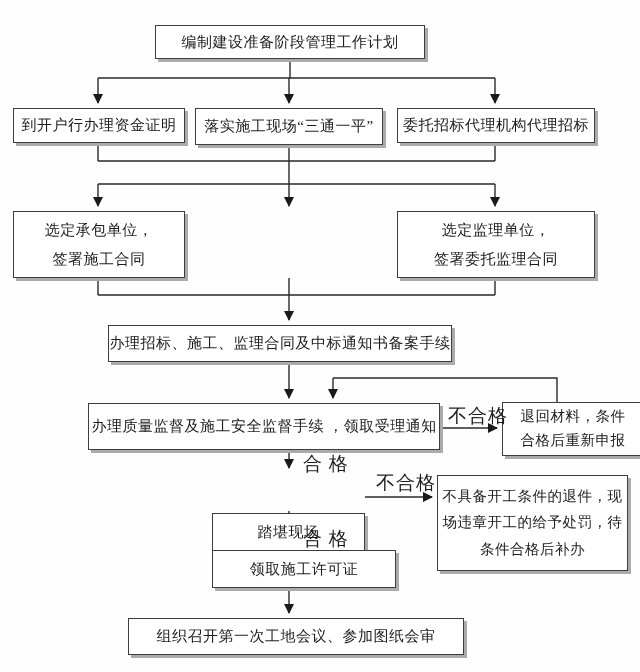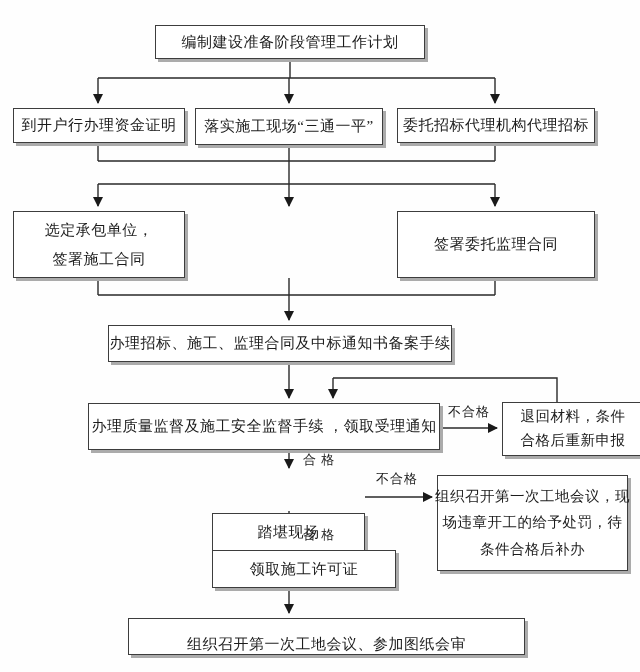--- a/index.html
+++ b/index.html
@@ -47,24 +47,24 @@
   .n-agency     { left:397px; top:108px; width:198px; height:35px; }
   .n-contractor { left:13px;  top:211px; width:172px; height:67px; }
   .n-supplier   { left:195px; top:211px; width:188px; height:67px; }
   .n-supervisor { left:397px; top:211px; width:198px; height:67px; }
   .n-filing     { left:108px; top:325px; width:344px; height:37px; }
   .n-quality    { left:88px;  top:403px; width:352px; height:47px; }
   .n-return     { left:502px; top:402px; width:142px; height:54px; font-size:14.5px; }
   .n-visit      { left:212px; top:473px; width:153px; height:38px;margin-top:40px; }
   .n-reject     { left:437px; top:475px; width:191px; height:96px; font-size:14.5px; padding:4px 2px; }
   .n-permit     { left:212px; top:550px; width:184px; height:38px; }
-  .n-meeting    { left:128px; top:618px; width:397px; height:37px;justify-content:flex-end; }
+  .n-meeting    { left:128px; top:618px; width:336px; height:37px; }
   .edge-label {
     position: absolute;
-    font-size: 13px;
+    font-size: 19px;
     letter-spacing: 1px;
     white-space: nowrap;
     background: transparent;
   }
   .l-fail1 { left:448px; top:403px; }
   .l-pass1 { left:303px; top:451px; }
   .l-fail2 { left:376px; top:470px; }
   .l-pass2 { left:303px; top:526px; }
 </style>
 </head>
@@ -112,40 +112,41 @@
   </div>
   <div class="node n-agency">
     <span>委托招标代理机构代理招标</span>
   </div>
 
   <div class="node n-contractor">
     <span>选定承包单位，</span>
     <span>签署施工合同</span>
   </div>
   <div class="node n-supervisor">
+    <span>选定监理单位，</span>
     <span>签署委托监理合同</span>
   </div>
 
   <div class="node n-filing">
     <span>办理招标、施工、监理合同及中标通知书备案手续</span>
   </div>
 
   <div class="node n-quality">
     <span>办理质量监督及施工安全监督手续 ，领取受理通知</span>
   </div>
   <div class="node n-return">
     <span>退回材料，条件</span>
     <span>合格后重新申报</span>
   </div>
 
   <div class="node n-visit">
     <span>踏堪现场</span>
   </div>
   <div class="node n-reject">
-    <span>组织召开第一次工地会议，现</span>
+    <span>不具备开工条件的退件，现</span>
     <span>场违章开工的给予处罚，待</span>
     <span>条件合格后补办</span>
   </div>
 
   <div class="node n-permit">
     <span>领取施工许可证</span>
   </div>
 
   <div class="node n-meeting">
     <span>组织召开第一次工地会议、参加图纸会审</span>

